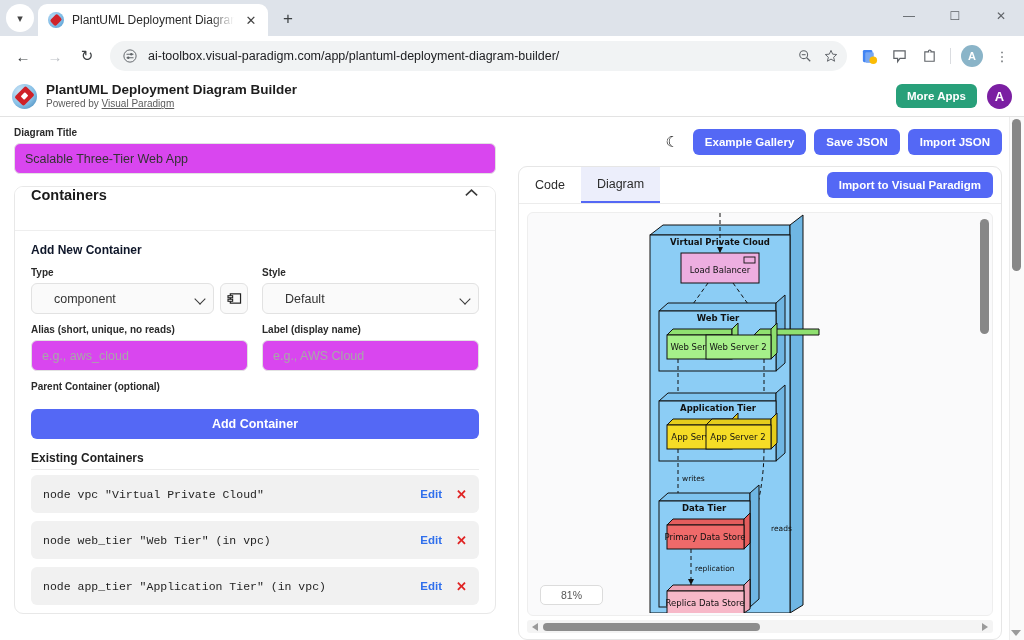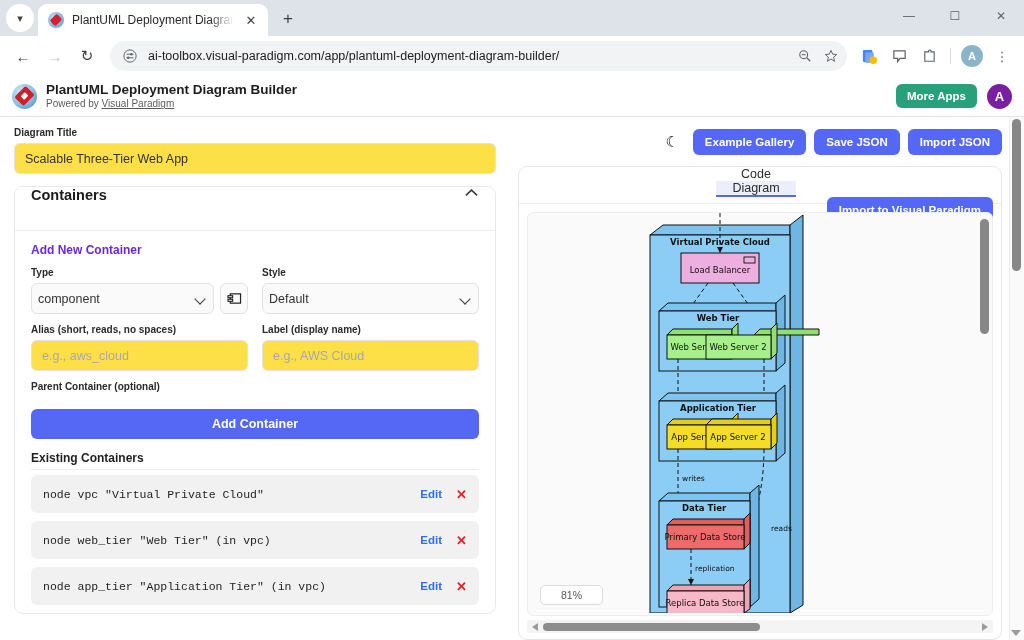--- a/index.html
+++ b/index.html
@@ -86,39 +86,39 @@
   .scroll-gutter{position:absolute;right:0;top:0;width:15px;height:100%;background:#fafafa;
     border-left:1px solid #ededed;}
   .scroll-thumb{position:absolute;right:3px;top:2px;width:9px;height:152px;background:#878787;border-radius:5px;}
   .scroll-arrow{position:absolute;right:3px;bottom:4px;width:0;height:0;
     border-left:5px solid transparent;border-right:5px solid transparent;border-top:6px solid #9b9b9b;}
 
   
   .left{width:510px;padding:10px 14px 0 14px;overflow:hidden;}
   .lbl{font-size:10px;font-weight:bold;color:#2b2b2b;margin-bottom:5px;display:block;}
   .txtinput{
-    width:100%;height:31px;border:1px solid #e2e2e2;border-radius:6px;background:#fde047;
+    width:100%;height:31px;border:1px solid #e2e2e2;border-radius:6px;background:#d946ef;
     padding:0 10px;font-size:12.5px;color:#333;font-family:inherit;
   }
   .txtinput::placeholder{color:#a8a8a8;}
   .card{
     margin-top:12px;border:1px solid #e8e8e8;border-radius:9px;background:#fff;overflow:hidden;
   }
   .card-head{height:44px;display:flex;padding:0 16px;
     border-bottom:1px solid #eee;background:#fff;}
   .card-head h2{font-size:14.5px;font-weight:bold;color:#1b1b1b;}
   .chev{margin-left:auto;color:#3b3b3b;font-size:12px;}
   .card-body{padding:12px 16px 0 16px;}
-  .sub{font-size:12px;font-weight:bold;color:#6d28d9;margin-bottom:10px;}
+  .sub{font-size:12px;font-weight:bold;color:#0f172a;margin-bottom:10px;}
   .row2{display:flex;gap:14px;}
   .col{flex:1;min-width:0;}
   .selwrap{position:relative;}
   .sel{
     width:100%;height:31px;border:1px solid #e2e2e2;border-radius:6px;background:#fafafa;
-    padding:0 26px 0 6px;font-size:12.5px;color:#333;appearance:none;font-family:inherit;
+    padding:0 26px 0 22px;font-size:12.5px;color:#333;appearance:none;font-family:inherit;
   }
   .selwrap:after{content:"";position:absolute;right:10px;top:12px;width:7px;height:7px;
     border-right:1.6px solid #3a3a3a;border-bottom:1.6px solid #3a3a3a;
     transform:rotate(45deg);pointer-events:none;}
   .typerow{display:flex;gap:6px;align-items:flex-end;}
   .iconbtn{width:28px;height:31px;border:1px solid #e2e2e2;border-radius:6px;background:#fafafa;
     display:flex;align-items:center;justify-content:center;flex:none;}
   .mt10{margin-top:10px;}
   .addbtn{
     width:100%;height:30px;margin-top:12px;background:#5468f5;color:#fff;border:none;
@@ -136,21 +136,21 @@
   .del-x{color:#e02424;font-size:13px;font-weight:bold;}
 
   
   .right{flex:1;padding:10px 22px 0 8px;display:flex;flex-direction:column;min-width:0;}
   .right-top{display:flex;align-items:center;justify-content:flex-end;gap:8px;height:30px;}
   .moon{font-size:15px;color:#1b1b1b;margin-right:6px;}
   .bluebtn{background:#5468f5;color:#fff;border:none;border-radius:6px;
     font-size:11.5px;font-weight:bold;padding:7px 12px;font-family:inherit;white-space:nowrap;}
   .panel{margin-top:9px;border:1px solid #e6e6e6;border-radius:9px;background:#fff;
     flex:1;display:flex;flex-direction:column;overflow:hidden;}
-  .tabsrow{display:flex;align-items:center;border-bottom:1px solid #ececec;height:37px;padding-right:8px;flex-direction:column;}
+  .tabsrow{display:flex;align-items:center;border-bottom:1px solid #ececec;height:37px;padding-right:8px;}
   .ptab{height:36px;display:flex;align-items:center;padding:0 16px;font-size:12.5px;color:#2b2b2b;}
   .ptab.active{background:#eceefb;border-bottom:2px solid #5468f5;font-weight:normal;}
   .tabsrow .bluebtn{margin-left:auto;}
   .canvas{flex:1;position:relative;background:#fafafb;margin:8px 8px 0 8px;
     border:1px solid #eee;border-radius:6px;overflow:hidden;}
   .zoombadge{position:absolute;left:12px;bottom:10px;background:#fff;border:1px solid #dcdcdc;
     border-radius:5px;font-size:10.5px;color:#555;padding:3px 20px;z-index:5;}
   .hscroll{height:13px;margin:4px 8px 6px 8px;background:#f4f4f4;border-radius:3px;
     display:flex;align-items:center;padding:0 2px;position:relative;}
   .hs-arrow-l{width:0;height:0;border-top:4.5px solid transparent;border-bottom:4.5px solid transparent;
@@ -291,21 +291,21 @@
             <div class="selwrap">
               <select class="sel">
                 <option>Default</option>
               </select>
             </div>
           </div>
         </div>
 
         <div class="row2 mt10">
           <div class="col">
-            <label class="lbl">Alias (short, reads, no spaces)</label>
+            <label class="lbl">Alias (short, unique, no reads)</label>
             <input class="txtinput" placeholder="e.g., aws_cloud" style="">
           </div>
           <div class="col">
             <label class="lbl">Label (display name)</label>
             <input class="txtinput" placeholder="e.g., AWS Cloud" style="">
           </div>
         </div>
 
         <div class="mt10">
           <label class="lbl">Parent Container (optional)</label>

